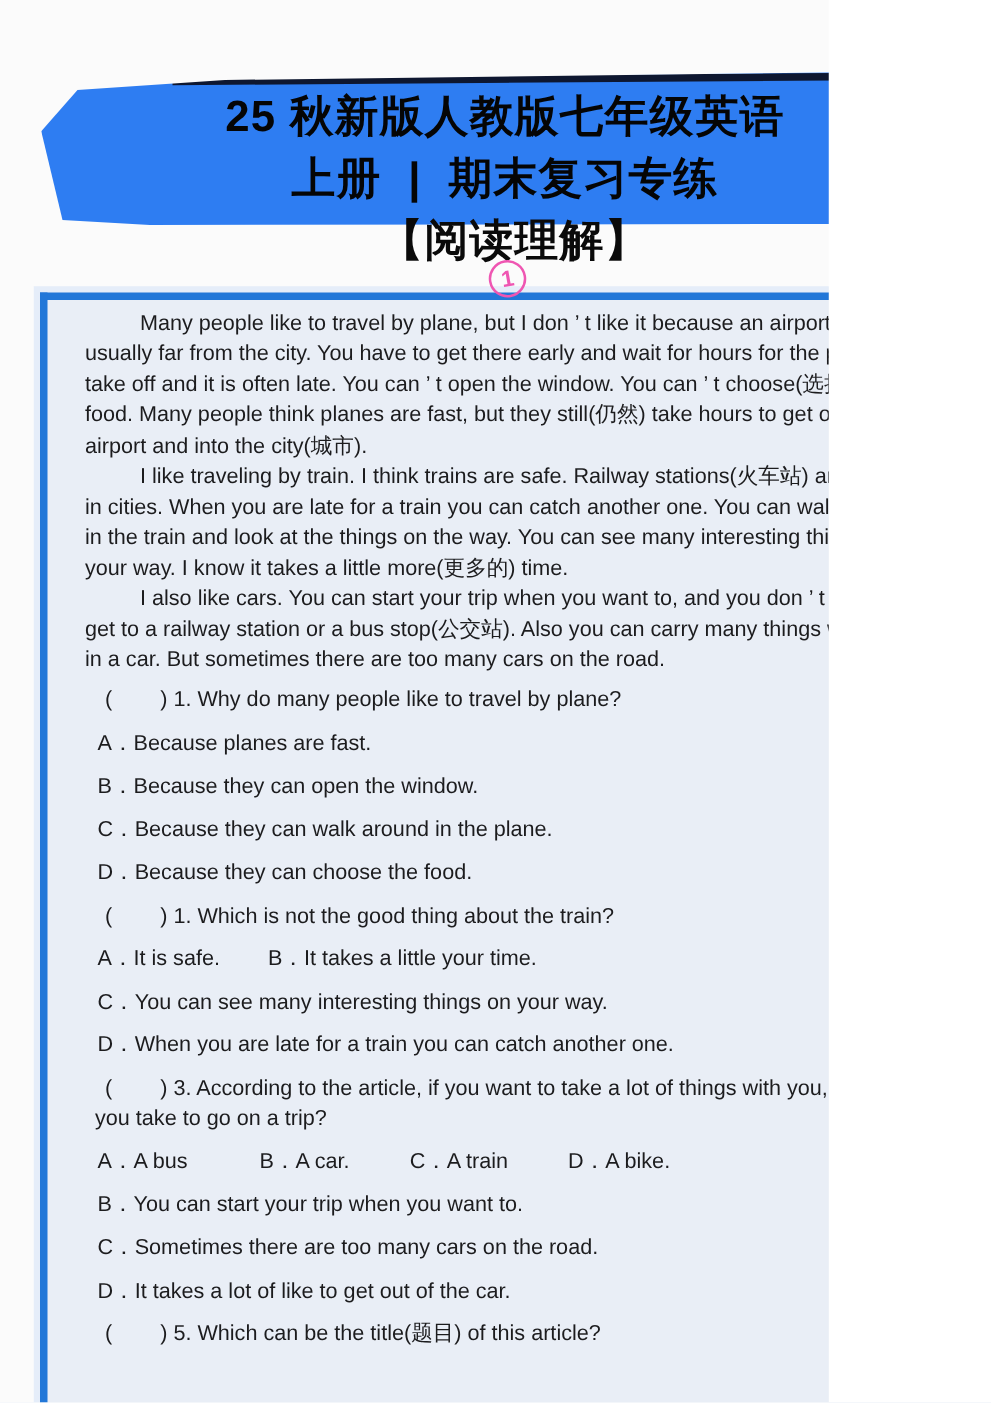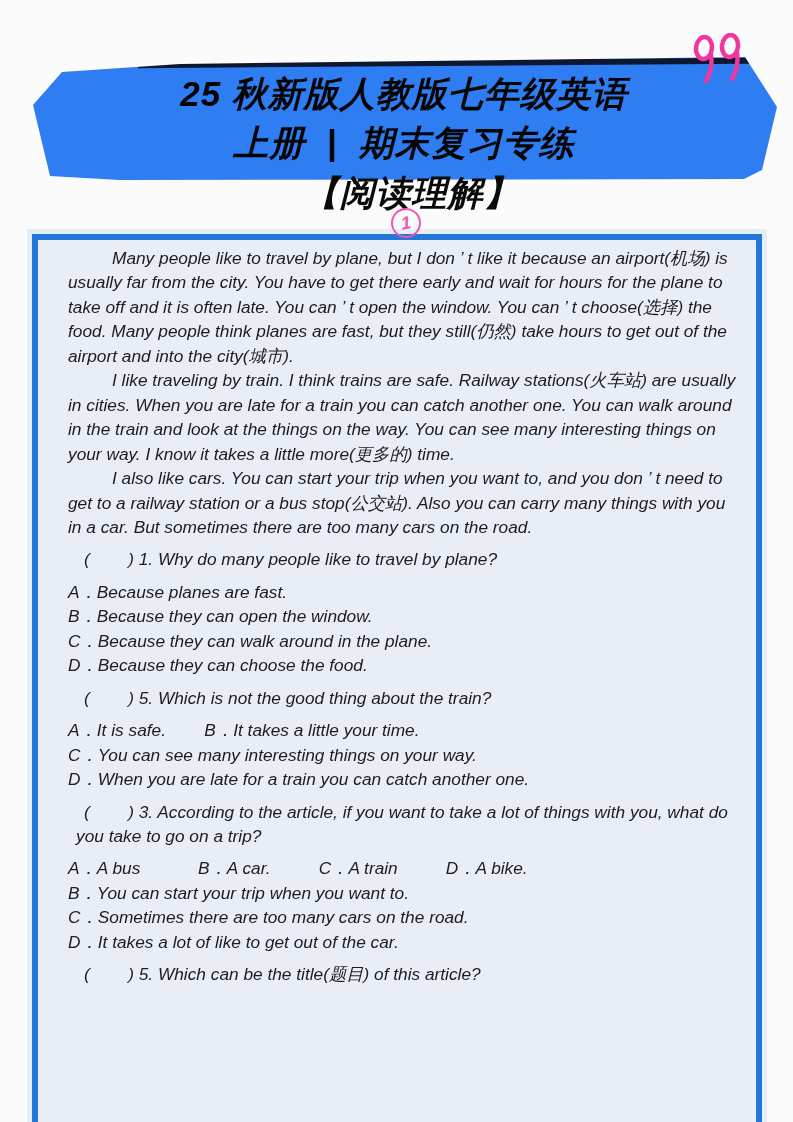--- a/index.html
+++ b/index.html
@@ -1,17 +1,17 @@
 <!DOCTYPE html>
 <html><head>
 <meta charset="utf-8">
 <style>
   html,body{margin:0;padding:0;}
   body{width:793px;height:1122px;background:#ffffff;font-family:"Liberation Sans","DejaVu Sans",sans-serif;}
-  .page{position:relative;width:793px;height:1122px;background:#fbfbfb;overflow:hidden;font-style:italic;}
+  .page{position:relative;width:663px;height:1122px;background:#fbfbfb;overflow:hidden;}
 
   
   .banner{
     position:absolute;left:28px;top:55px;width:752px;height:126px;
     background:#2e7df2;
     clip-path:polygon(5px 50px,34px 17px,152px 9px,717px 2px,749px 52px,734px 115px,716px 124px,92px 125px,22px 121px);
     filter:drop-shadow(-4px 5px 0 #c9c9c9) drop-shadow(4px 2px 0 #dedede);
     display:flex;flex-direction:column;align-items:center;justify-content:center;
   }
   .banner-topline{position:absolute;left:110px;top:5px;width:612px;height:6px;background:#0e1730;transform:rotate(-0.4deg);}
@@ -34,21 +34,21 @@
   .content-box{
     position:absolute;left:32px;top:234px;width:718px;height:888px;
     background:#e9eef6;border:6px solid #2277d8;border-bottom:none;
     box-shadow:0 0 0 5px #e5edf9;
     box-sizing:content-box;
     padding:6px 18px 0 30px;width:670px;
     color:#1c1c1e;font-size:17.3px;line-height:24.45px;
   }
   .para{margin:0;text-indent:44px;white-space:pre-wrap;}
   .q-line{margin:8px;text-indent:8px;white-space:pre-wrap;}
-  .opt-line{margin:0;white-space:pre-wrap;}
+  .opt-line{margin:10px;white-space:pre-wrap;}
 </style>
 </head>
 <body>
 
 <div class="page">
 
   <div class="banner">
     <div class="banner-topline"></div>
     <div class="banner-line">25 秋新版人教版七年级英语</div>
     <div class="banner-line">上册  |  期末复习专练</div>
@@ -71,21 +71,21 @@
     <p class="para">Many people like to travel by plane, but I don ’ t like it because an airport(机场) is usually far from the city. You have to get there early and wait for hours for the plane to take off and it is often late. You can ’ t open the window. You can ’ t choose(选择) the food. Many people think planes are fast, but they still(仍然) take hours to get out of the airport and into the city(城市).</p>
     <p class="para">I like traveling by train. I think trains are safe. Railway stations(火车站) are usually in cities. When you are late for a train you can catch another one. You can walk around in the train and look at the things on the way. You can see many interesting things on your way. I know it takes a little more(更多的) time.</p>
     <p class="para">I also like cars. You can start your trip when you want to, and you don ’ t need to get to a railway station or a bus stop(公交站). Also you can carry many things with you in a car. But sometimes there are too many cars on the road.</p>
 
     <div class="q-line">(        ) 1. Why do many people like to travel by plane?</div>
     <div class="opt-line">A．Because planes are fast.</div>
     <div class="opt-line">B．Because they can open the window.</div>
     <div class="opt-line">C．Because they can walk around in the plane.</div>
     <div class="opt-line">D．Because they can choose the food.</div>
 
-    <div class="q-line">(        ) 5. Which is not the good thing about the train?</div>
+    <div class="q-line">(        ) 1. Which is not the good thing about the train?</div>
     <div class="opt-line">A．It is safe.        B．It takes a little your time.</div>
     <div class="opt-line">C．You can see many interesting things on your way.</div>
     <div class="opt-line">D．When you are late for a train you can catch another one.</div>
 
     <div class="q-line">(        ) 3. According to the article, if you want to take a lot of things with you, what do you take to go on a trip?</div>
     <div class="opt-line">A．A bus            B．A car.          C．A train          D．A bike.</div>
 
     <div class="opt-line">B．You can start your trip when you want to.</div>
     <div class="opt-line">C．Sometimes there are too many cars on the road.</div>
     <div class="opt-line">D．It takes a lot of like to get out of the car.</div>

